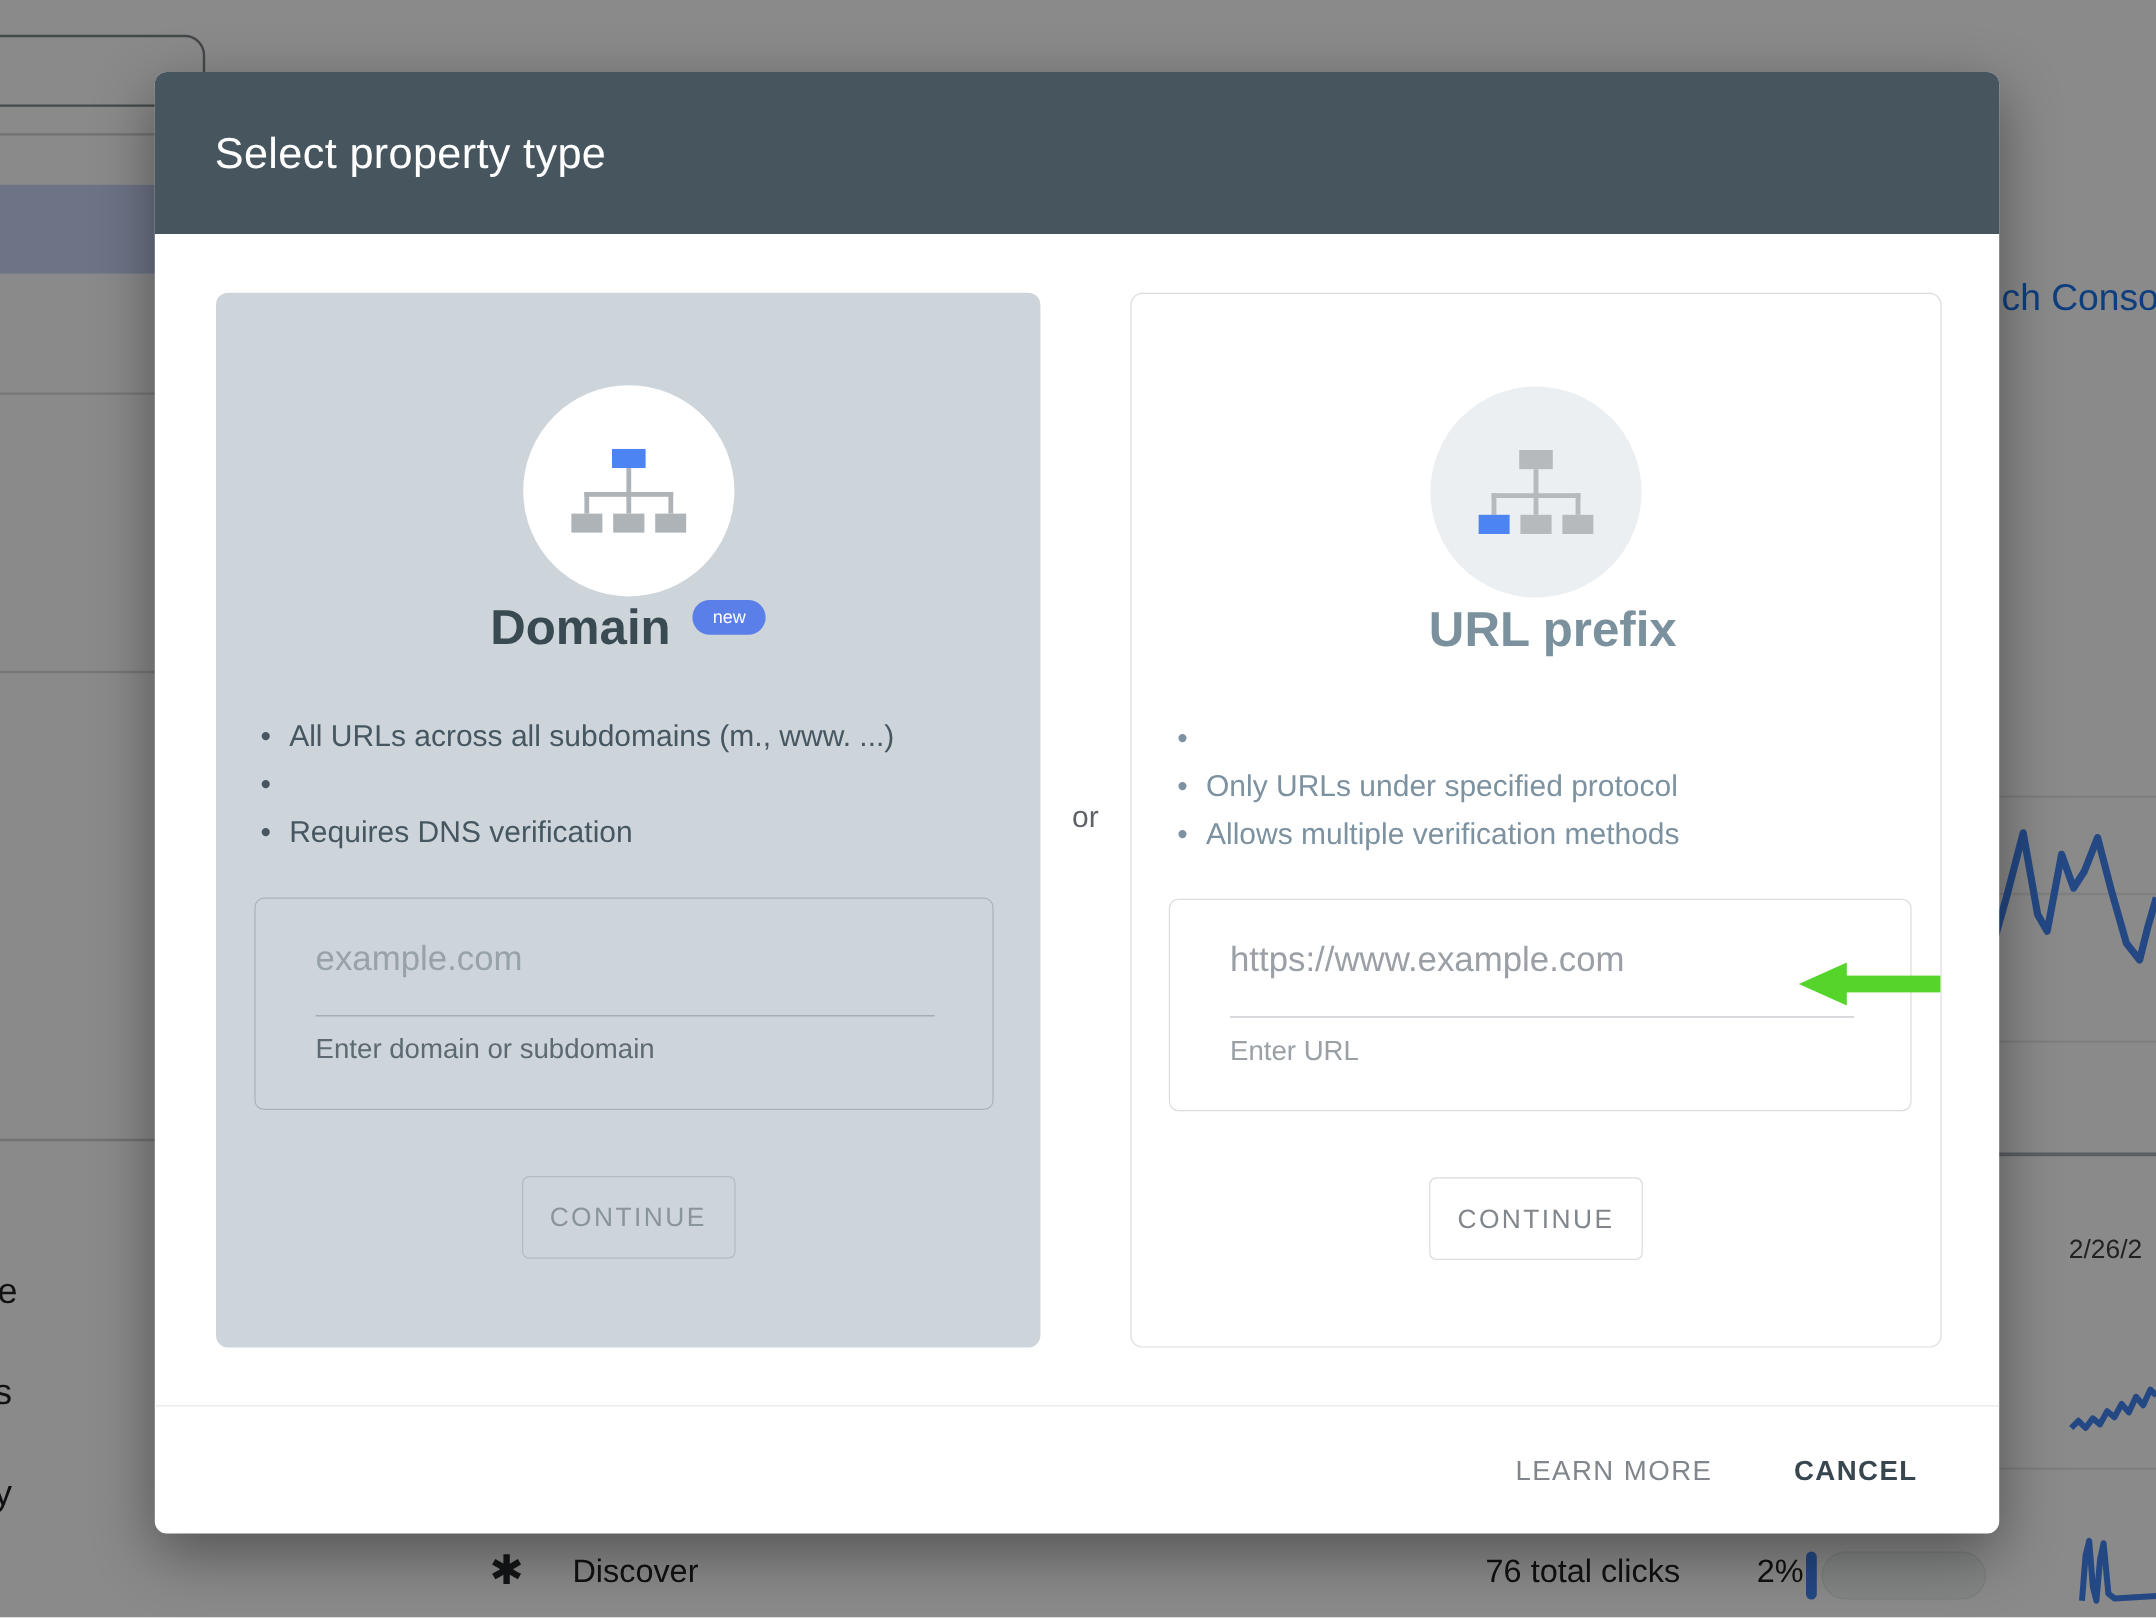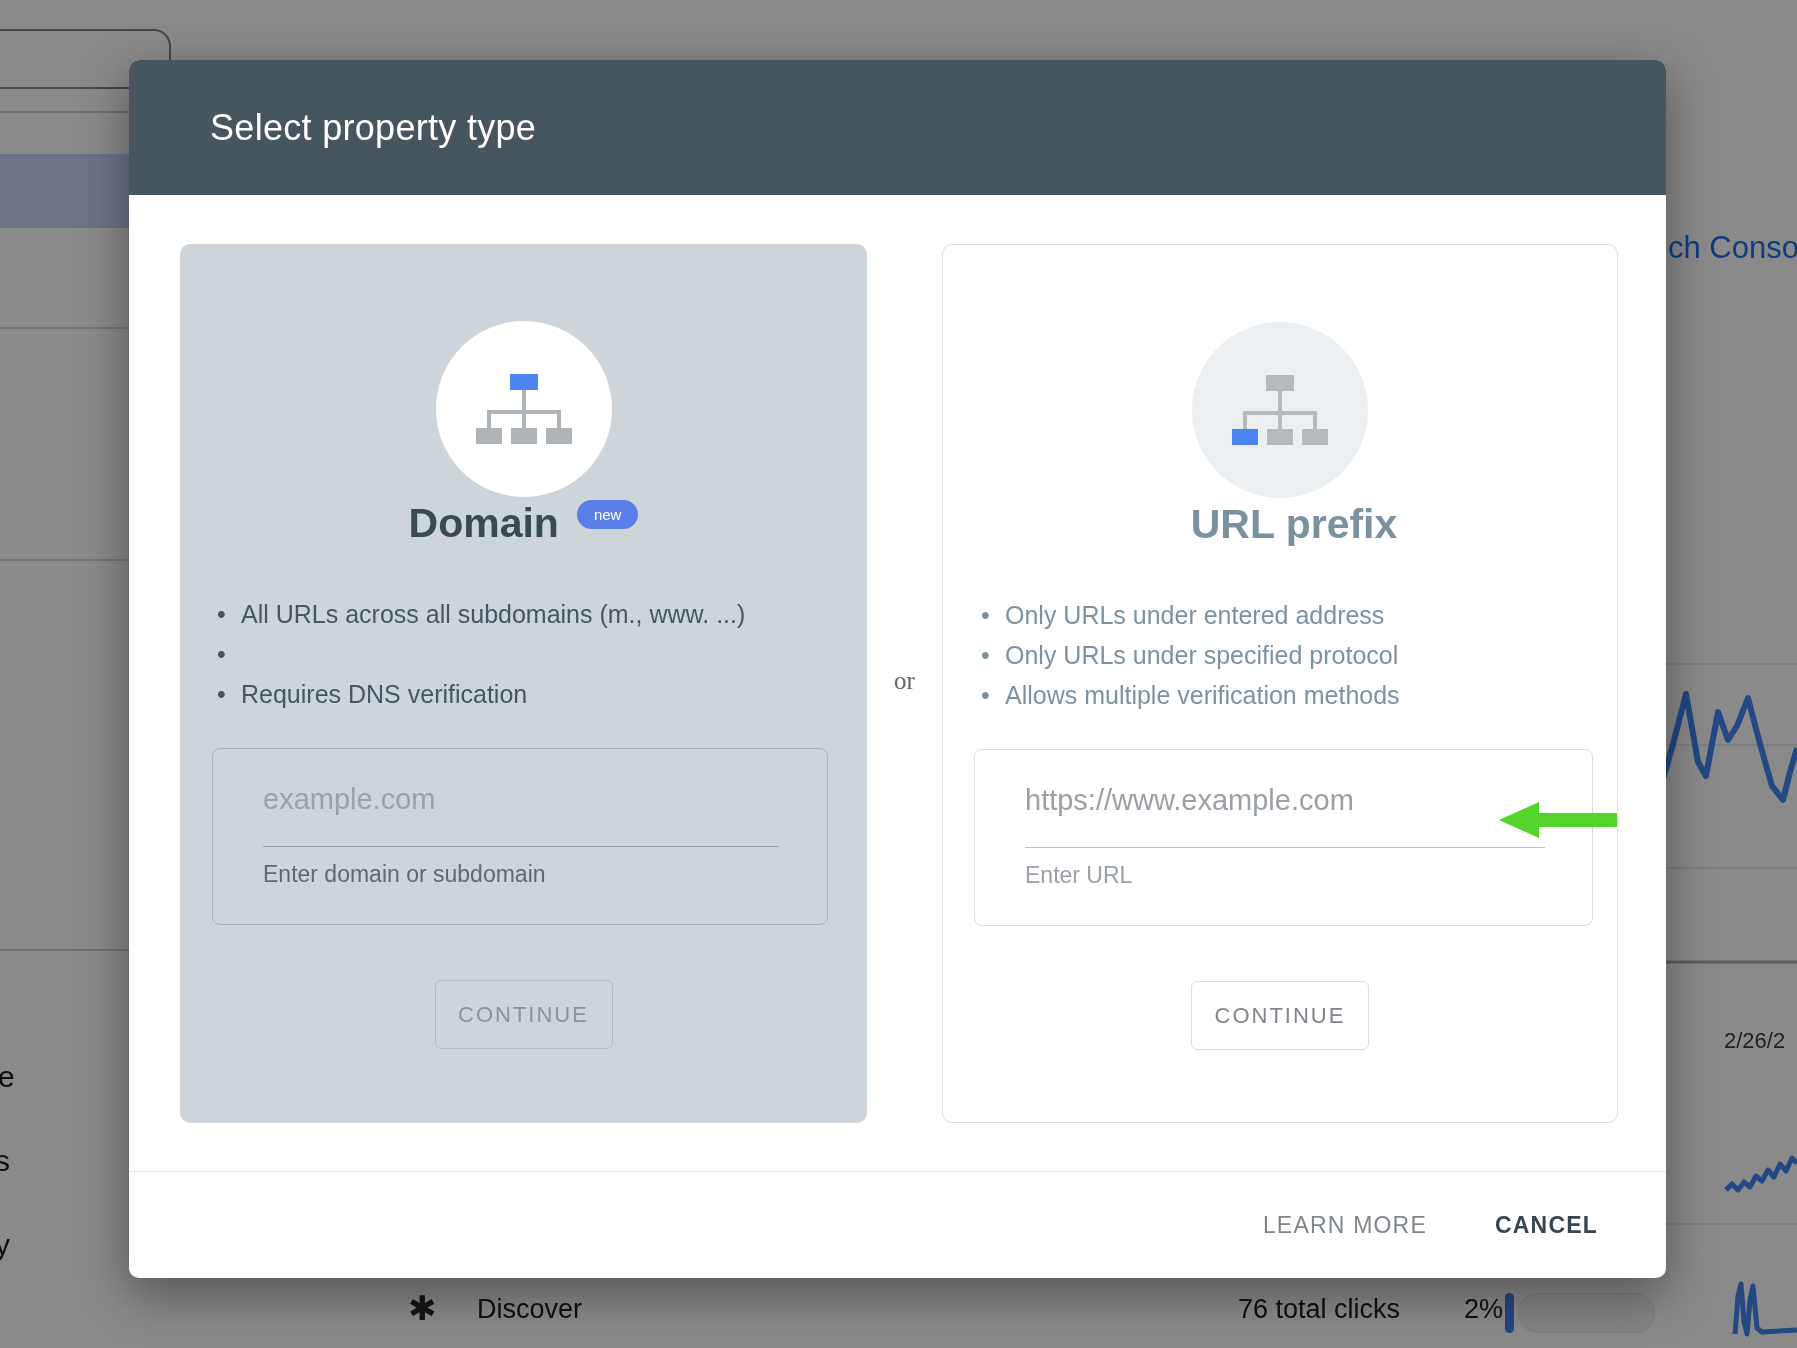--- a/index.html
+++ b/index.html
@@ -22,21 +22,21 @@
   .ctr-blue { position:absolute; left:1505px; top:1293px; width:9px; height:40px; border-radius:5px; background:#4285f4; }
   .ctr-pill { position:absolute; left:1518px; top:1293px; width:137px; height:40px; border-radius:20px; background:#f3f5f6; border:1px solid #e3e5e8; }
 
   
   .overlay { position:absolute; inset:0; background:rgba(0,0,0,0.46); z-index:2; }
 
   
   .modal { position:absolute; left:129px; top:60px; width:1537px; height:1218px; background:#fff;
            border-radius:10px; z-index:3; box-shadow:0 16px 50px rgba(0,0,0,0.4); }
   .modal-header { height:135px; background:#46555e; border-radius:10px 10px 0 0; display:flex; align-items:center; padding-left:50px; }
-  .modal-title { font-size:36px; font-weight:500; color:#fff; letter-spacing:0.3px;margin-left:31px; }
+  .modal-title { font-size:36px; font-weight:500; color:#fff; letter-spacing:0.3px; }
 
   .card { position:absolute; top:184px; border-radius:10px; }
   .card-domain { left:51px; width:687px; height:879px; background:#cdd5da; }
   .card-urlprefix { left:813px; width:676px; height:879px; background:#fff; border:1px solid #dadce0; }
 
   .circle { position:absolute; top:77px; left:50%; transform:translateX(-50%); width:176px; height:176px; border-radius:50%;
             display:flex; align-items:center; justify-content:center; }
   .card-domain .circle { background:#fff; }
   .card-urlprefix .circle { background:#eceff1; }
 
@@ -69,21 +69,21 @@
   .card-urlprefix .helper { color:#9aa0a6; }
 
   .arrow { position:absolute; left:556px; top:555px; width:120px; height:40px; }
 
   .continue-btn { position:absolute; top:736px; left:50%; transform:translateX(-50%); width:178px; height:69px;
                   background:transparent; border-radius:6px; font-size:22px; letter-spacing:2px;
                   font-family:"Liberation Sans",sans-serif; cursor:pointer; }
   .card-domain .continue-btn { border:1px solid #b2bcc2; color:#8a949b; }
   .card-urlprefix .continue-btn { border:1px solid #dadce0; color:#80868b; }
 
-  .or-label { position:absolute; left:738px; top:607px; width:75px; text-align:center; font-size:25px; color:#5f6368;font-family:Liberation Serif, serif; }
+  .or-label { position:absolute; left:738px; top:607px; width:75px; text-align:center; font-size:25px; color:#5f6368; }
 
   .footer-divider { position:absolute; left:0; top:1111px; width:100%; height:1px; background:#e4e6e8; }
   .modal-footer { position:absolute; top:1138px; right:62px; display:flex; gap:56px; align-items:center; }
   .footer-btn { background:none; border:none; font-size:23px; letter-spacing:1.2px; font-weight:500;
                 font-family:"Liberation Sans",sans-serif; cursor:pointer; padding:14px 6px; }
   .learn-more { color:#80868b; }
   .cancel { color:#37464f; font-weight:700; }
 </style>
 </head>
 <body>
@@ -188,21 +188,20 @@
         <rect x="35" y="54" width="26" height="16" fill="#b6babd"></rect>
         <rect x="70" y="54" width="26" height="16" fill="#b6babd"></rect>
       </svg>
     </div>
     <div class="title-row">
       <span class="card-title">URL prefix</span>
     </div>
     <div class="bullets">
       <div class="bullet">
           <span class="dot">•</span>
-          <span>Only URLs under entered address</span>
         </div>
       <div class="bullet">
           <span class="dot">•</span>
           <span>Only URLs under specified protocol</span>
         </div>
       <div class="bullet">
           <span class="dot">•</span>
           <span>Allows multiple verification methods</span>
         </div>
     </div>

